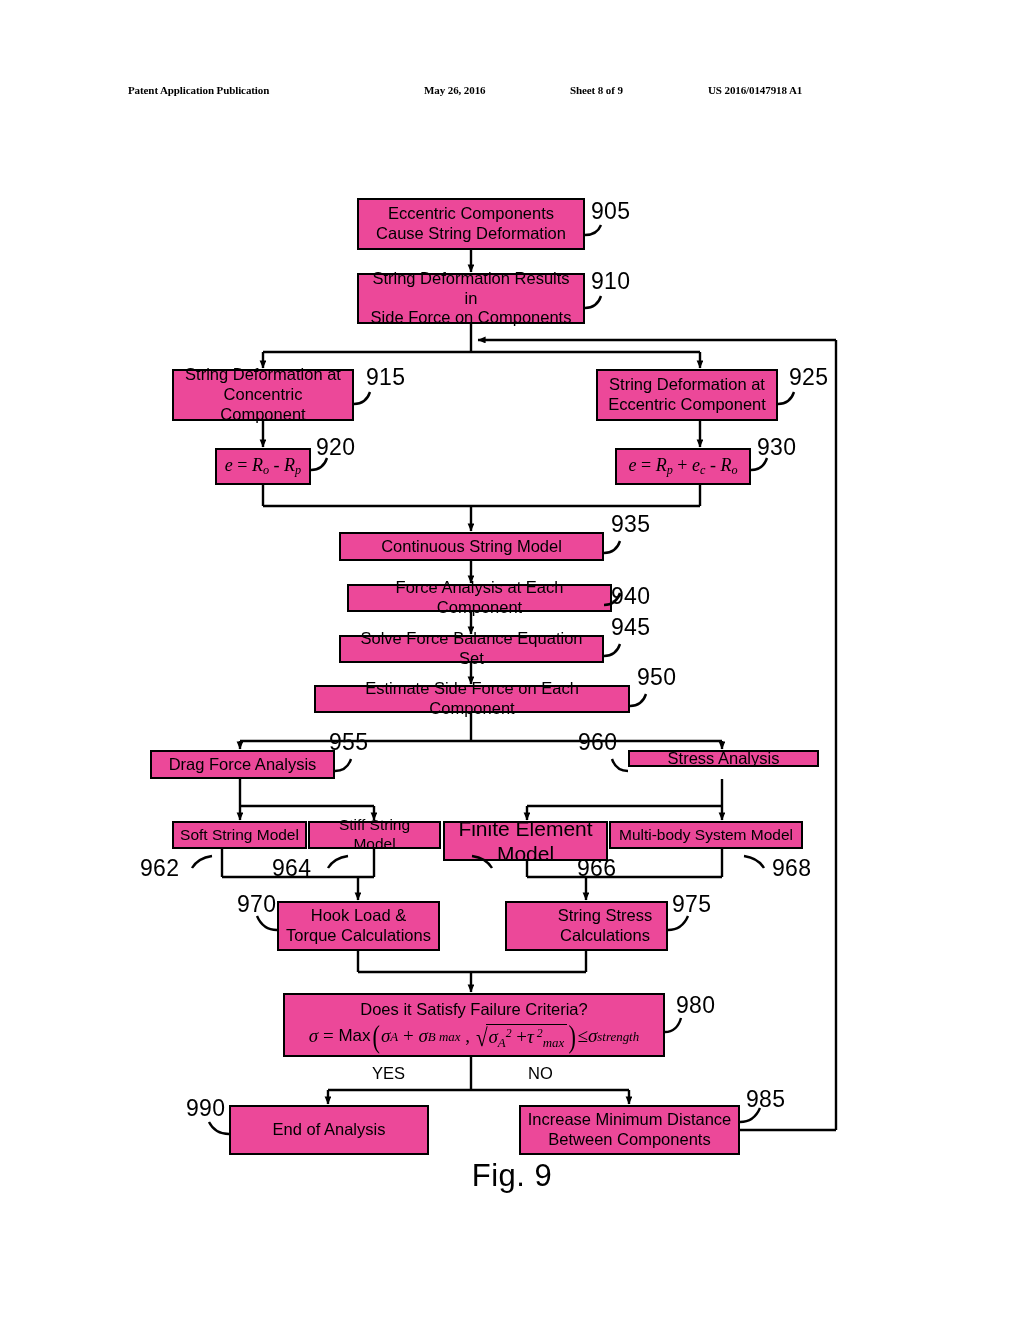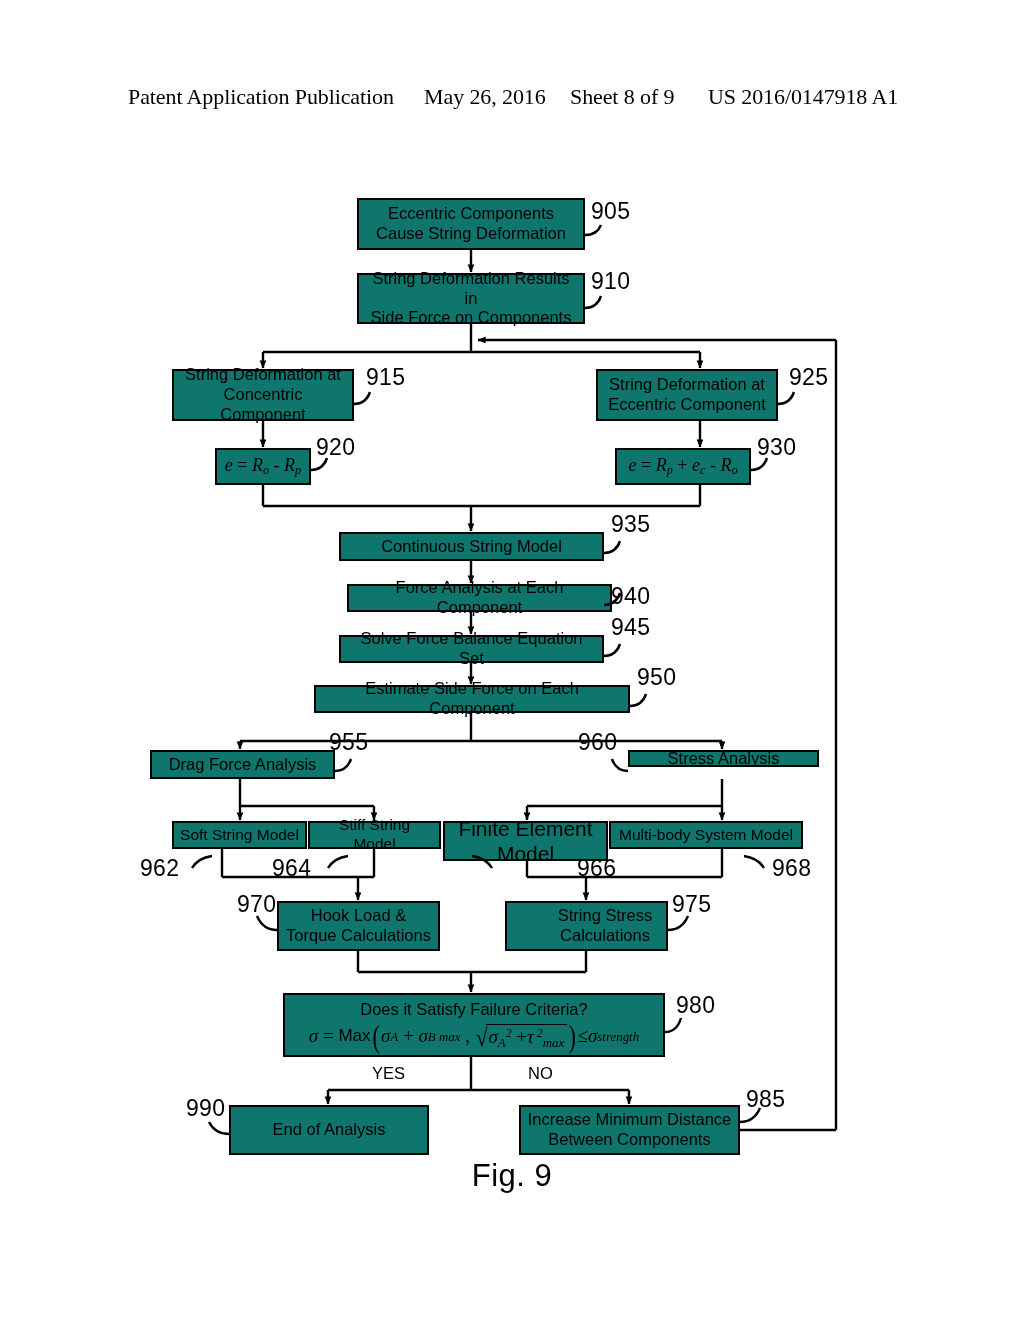--- a/index.html
+++ b/index.html
@@ -17,22 +17,22 @@
   }
 
   
   .page-header {
     position: absolute;
     top: 84px;
     left: 0;
     width: 834px;
     height: 28px;
     font-family: "Liberation Serif", serif;
-    font-weight: normal;
-    font-size: 22px;
+    font-weight: bold;
+    font-size: 11px;
     letter-spacing: -0.1px;
   }
   .hdr-pub   { position: absolute; left: 128px;  top: 0; white-space: nowrap; }
   .hdr-date  { position: absolute; left: 424px;  top: 0; white-space: nowrap; }
   .hdr-sheet { position: absolute; left: 570px;  top: 0; white-space: nowrap; }
   .hdr-num   { position: absolute; left: 708px;  top: 0; white-space: nowrap; }
 
   
   #flow {
     position: absolute;
@@ -45,21 +45,21 @@
     position: absolute;
     left: 0; top: 0;
     width: 1024px; height: 1320px;
     pointer-events: none;
   }
 
   
   .box {
     position: absolute;
     border: 2.5px solid #000;
-    background: #0f766e;
+    background: #ec4899;
     box-sizing: border-box;
     display: flex;
     align-items: center;
     justify-content: center;
     text-align: center;
     font-size: 16.5px;
     line-height: 1.2;
     padding: 2px 6px;
     white-space: pre-line;
   }

